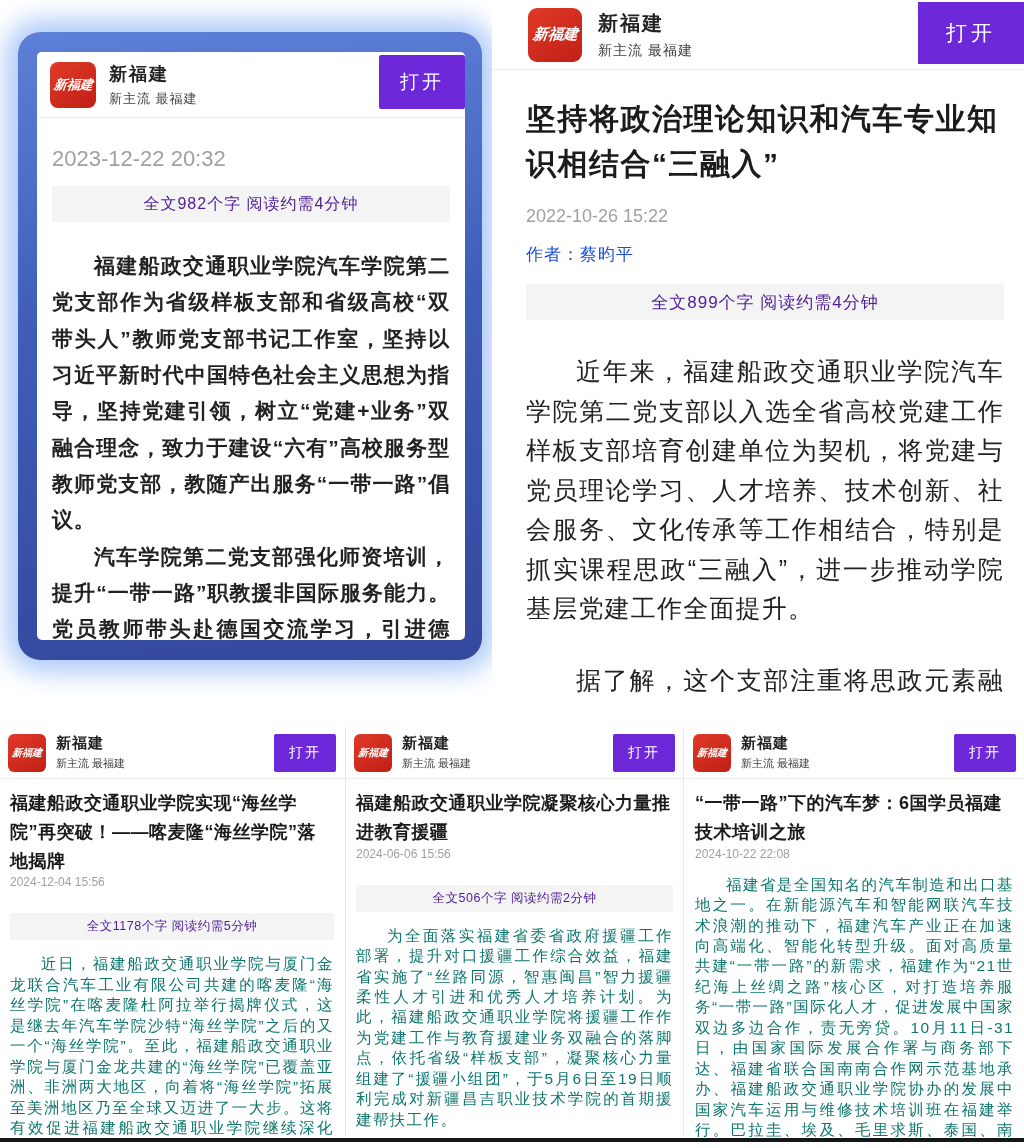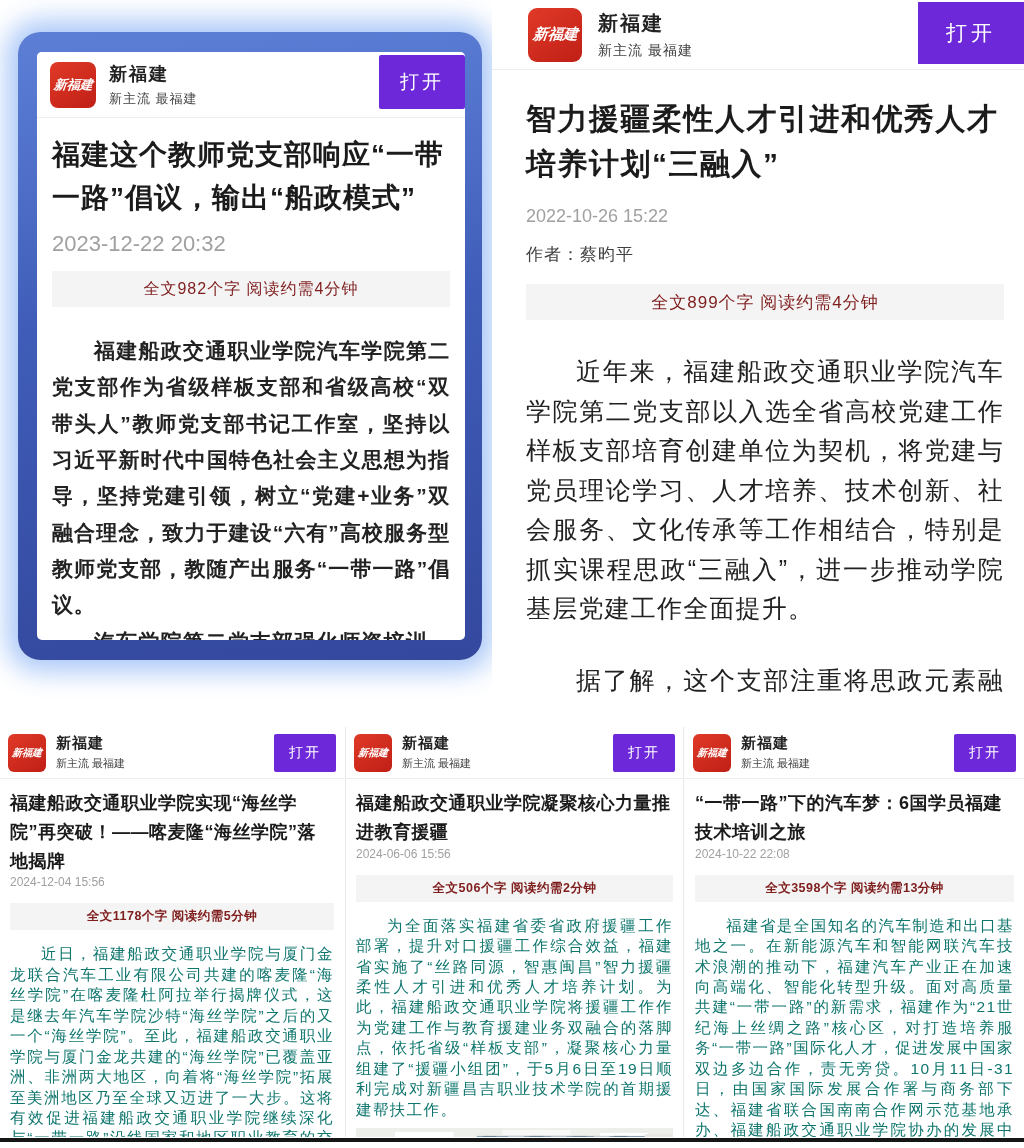--- a/index.html
+++ b/index.html
@@ -15,22 +15,22 @@
   .logo { background:linear-gradient(145deg,#e03a28,#c01f16); color:#fff; display:flex; align-items:center; justify-content:center; flex:0 0 auto; }
   .logo-text { font-style:italic; font-weight:bold; color:#fff; white-space:nowrap; transform:skewX(-6deg); }
   .app-titles { display:flex; flex-direction:column; justify-content:center; }
   .app-name { font-weight:bold; color:#222; }
   .app-tagline { color:#404040; }
   .open-btn { position:absolute; background:#6d28d9; color:#fff; display:flex; align-items:center; justify-content:center; cursor:pointer; }
 
   
   .a-title { color:#1b1b1b; font-weight:bold; }
   .a-date { color:#a0a0a0; }
-  .a-author { color:#404040; }
-  .meta-bar { background:#f4f4f4; color:#7f1d1d; display:flex; align-items:center; justify-content:center; }
+  .a-author { color:#1d4ed8; }
+  .meta-bar { background:#f4f4f4; color:#4c1d95; display:flex; align-items:center; justify-content:center; }
   .body-p { color:#222; text-align:justify; text-indent:2em; }
 
   
   .phone-frame {
     position:absolute; left:18px; top:32px; width:464px; height:628px;
     border-radius:22px;
     background:linear-gradient(175deg,#5d7fd6 0%,#3f5db8 45%,#34489e 100%);
     box-shadow:0 0 26px 12px rgba(168,198,248,0.95);
   }
   .phone-screen {
@@ -72,21 +72,21 @@
   .col-right { left:685px; width:339px; }
   .col .app-header { height:52px; padding-left:8px; }
   .col .logo { width:38px; height:38px; border-radius:6px; margin-right:10px; }
   .col .logo-text { font-size:10px; }
   .col .app-name { font-size:15px; letter-spacing:1px; }
   .col .app-tagline { font-size:11px; margin-top:3px; }
   .col .open-btn { top:7px; right:8px; width:62px; height:38px; font-size:14px; letter-spacing:2px; border-radius:2px; }
   .col-article { padding:10px 10px 0 10px; }
   .col-article .a-title { font-size:18px; line-height:1.6; letter-spacing:0.5px; }
   .col-article .a-date { font-size:12px; margin-top:0; }
-  .col-article .meta-bar { height:27px; font-size:12.5px; margin-top:14px; letter-spacing:0.5px;font-weight:bold; }
+  .col-article .meta-bar { height:27px; font-size:12.5px; margin-top:24px; letter-spacing:0.5px; }
   .col-article .body-p { font-size:15.5px; font-weight:500; line-height:1.32; letter-spacing:1.4px; margin-top:14px; color:#0f766e; }
 
   .photo-wrap { margin-top:8px; width:100%; height:106px; overflow:hidden; background:#d8d3c8; }
   .photo-wrap svg { display:block; width:100%; height:100%; }
 
   .bottom-rule { position:absolute; left:0; top:1138px; width:1024px; height:4px; background:#161616; }
 </style>
 </head>
 <body>
 
@@ -98,42 +98,41 @@
         <div class="logo">
           <span class="logo-text">新福建</span>
         </div>
         <div class="app-titles">
           <span class="app-name">新福建</span>
           <span class="app-tagline">新主流 最福建</span>
         </div>
         <div class="open-btn">打开</div>
       </header>
       <div class="phone-article">
-        <h1 class="a-title">福建这个教师党支部响应“一带一路”倡议，输出“船政模式”</h1>
         <div class="a-date">2023-12-22 20:32</div>
         <div class="meta-bar">全文982个字 阅读约需4分钟</div>
         <p class="body-p">福建船政交通职业学院汽车学院第二党支部作为省级样板支部和省级高校“双带头人”教师党支部书记工作室，坚持以习近平新时代中国特色社会主义思想为指导，坚持党建引领，树立“党建+业务”双融合理念，致力于建设“六有”高校服务型教师党支部，教随产出服务“一带一路”倡议。</p>
         <p class="body-p">汽车学院第二党支部强化师资培训，提升“一带一路”职教援非国际服务能力。党员教师带头赴德国交流学习，引进德国“双元制”教学模式；与中航国际合作，派出专业骨干党员教师赴肯尼亚、加蓬、乌干达、科特迪瓦等非洲国家开展调研，专门制定适应当地院校需要的汽车专业建设标准2个、实验实训条件建设标准3个、课程标准11门，中英文教材及教学资源8套、中法文教材及</p>
       </div>
     </div>
   </div>
 
   <section class="main-panel">
     <header class="app-header">
       <div class="logo">
         <span class="logo-text">新福建</span>
       </div>
       <div class="app-titles">
         <span class="app-name">新福建</span>
         <span class="app-tagline">新主流 最福建</span>
       </div>
       <div class="open-btn">打开</div>
     </header>
     <div class="main-article">
-      <h1 class="a-title">智力援疆柔性人才引进和优秀人才培养计划“三融入”</h1>
+      <h1 class="a-title">坚持将政治理论知识和汽车专业知识相结合“三融入”</h1>
       <div class="a-date">2022-10-26 15:22</div>
       <div class="a-author">作者：蔡昀平</div>
       <div class="meta-bar">全文899个字 阅读约需4分钟</div>
       <p class="body-p">近年来，福建船政交通职业学院汽车学院第二党支部以入选全省高校党建工作样板支部培育创建单位为契机，将党建与党员理论学习、人才培养、技术创新、社会服务、文化传承等工作相结合，特别是抓实课程思政“三融入”，进一步推动学院基层党建工作全面提升。</p>
       <p class="body-p">据了解，这个支部注重将思政元素融入专业课程。充分发挥教师党员的先锋模范作用，贯彻落实立德树人根本任务，坚持将政治理论知识和汽车专业知识相结合，把学习</p>
     </div>
   </section>
 
   <section class="col col-left">
     <header class="app-header">
@@ -236,19 +235,18 @@
       </div>
       <div class="app-titles">
         <span class="app-name">新福建</span>
         <span class="app-tagline">新主流 最福建</span>
       </div>
       <div class="open-btn">打开</div>
     </header>
     <div class="col-article">
       <h1 class="a-title">“一带一路”下的汽车梦：6国学员福建技术培训之旅</h1>
       <div class="a-date">2024-10-22 22:08</div>
-      <div class="meta-bar">全文3598个字 阅读约需13分钟</div>
       <p class="body-p">福建省是全国知名的汽车制造和出口基地之一。在新能源汽车和智能网联汽车技术浪潮的推动下，福建汽车产业正在加速向高端化、智能化转型升级。面对高质量共建“一带一路”的新需求，福建作为“21世纪海上丝绸之路”核心区，对打造培养服务“一带一路”国际化人才，促进发展中国家双边多边合作，责无旁贷。10月11日-31日，由国家国际发展合作署与商务部下达、福建省联合国南南合作网示范基地承办、福建船政交通职业学院协办的发展中国家汽车运用与维修技术培训班在福建举行。巴拉圭、埃及、毛里求斯、泰国、南苏丹及格林纳达等6个发展中国家的29名学员在福建开展为期21天的培训，为未来的出彩人生蓄势赋能。</p>
     </div>
   </section>
 
   <div class="bottom-rule"></div>
 </div>
 
 </body></html>

